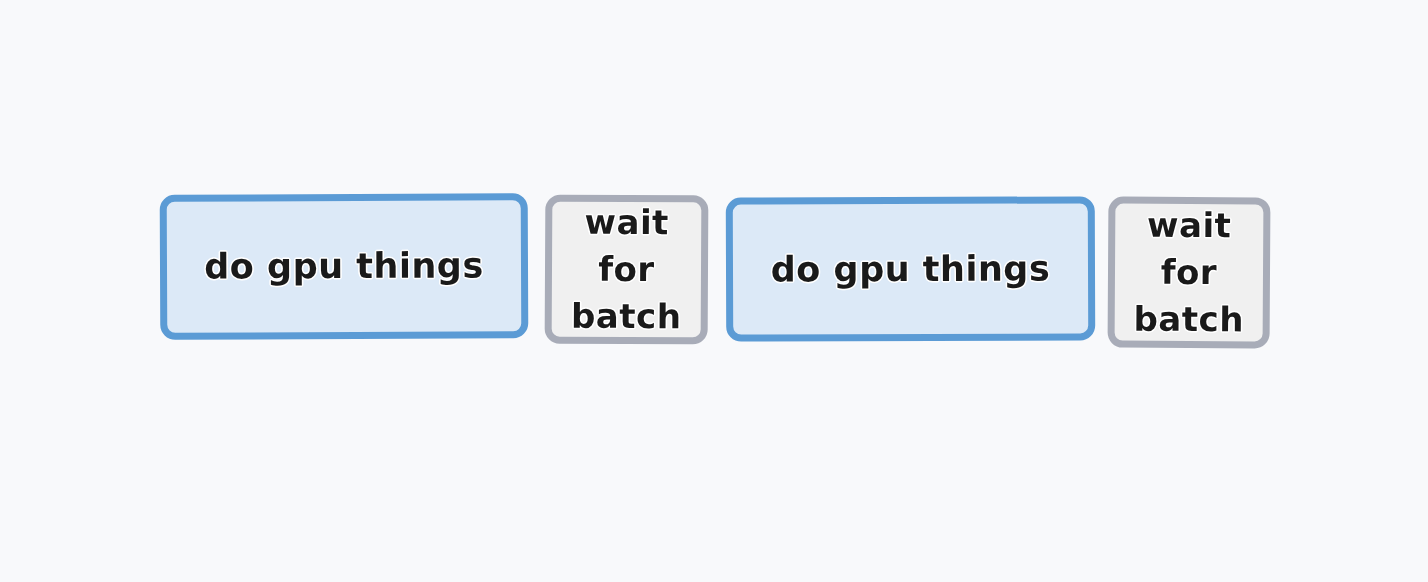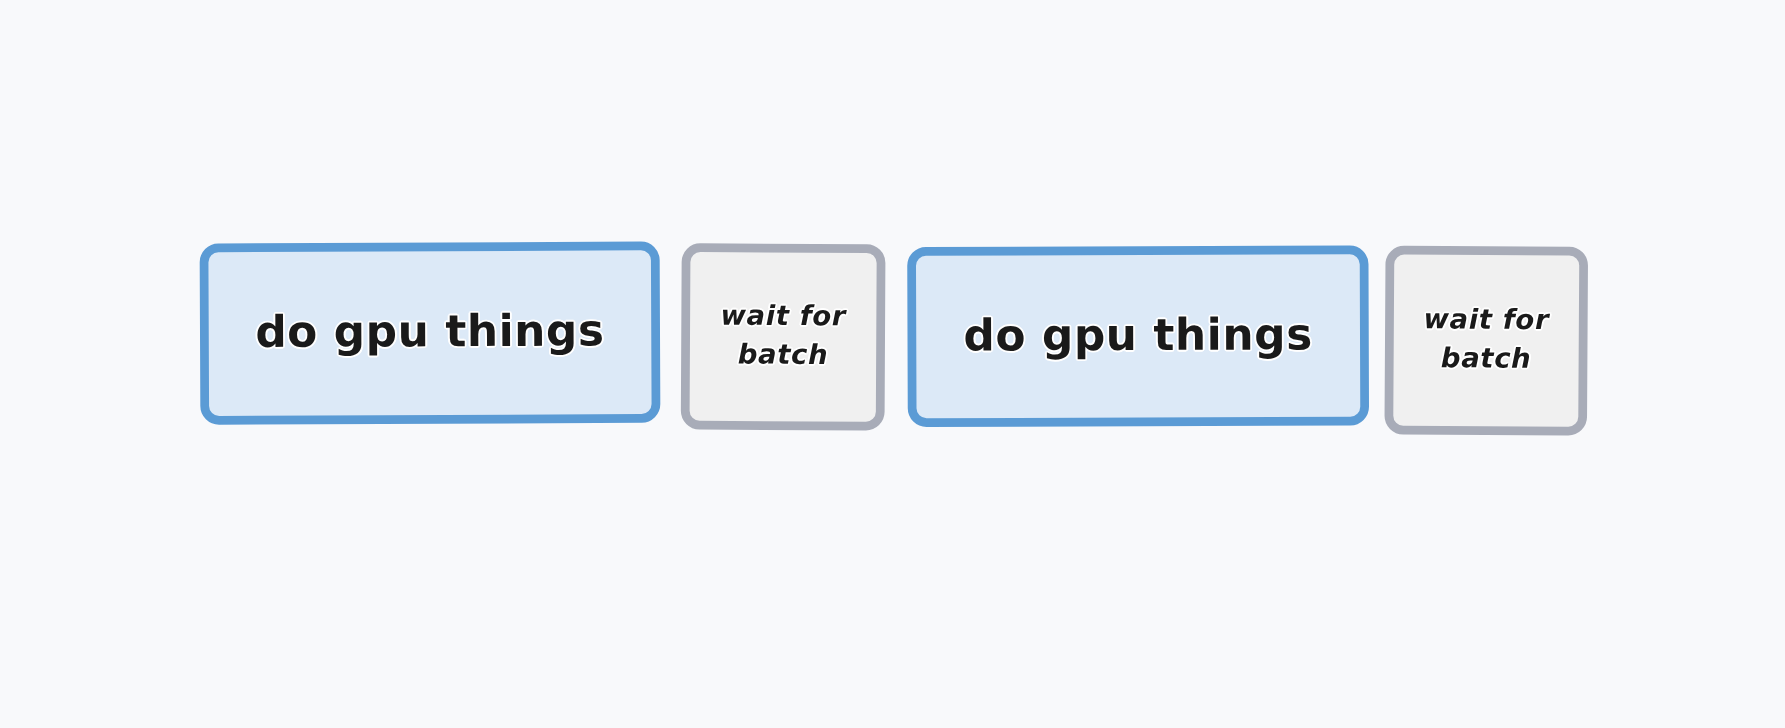--- a/index.html
+++ b/index.html
@@ -61,25 +61,24 @@
        1px -1px 0 #ffffff, -1px 1px 0 #ffffff;
   }
 
   .block-label.wide {
     font-size: 35px;
     line-height: 1.0;
   }
 
   
   .block-label.narrow {
-    font-size: 22px;
+    font-size: 34px;
     line-height: 1.38;
     white-space: normal;
     width: 170px;
-    font-style: italic;
   }
 
   
   #blk-0 {
     left: 160px;  top: 194px;
     width: 368px; height: 145px;
     transform: rotate(-0.25deg);
   }
   #blk-1 {
     left: 545px;  top: 195px;

